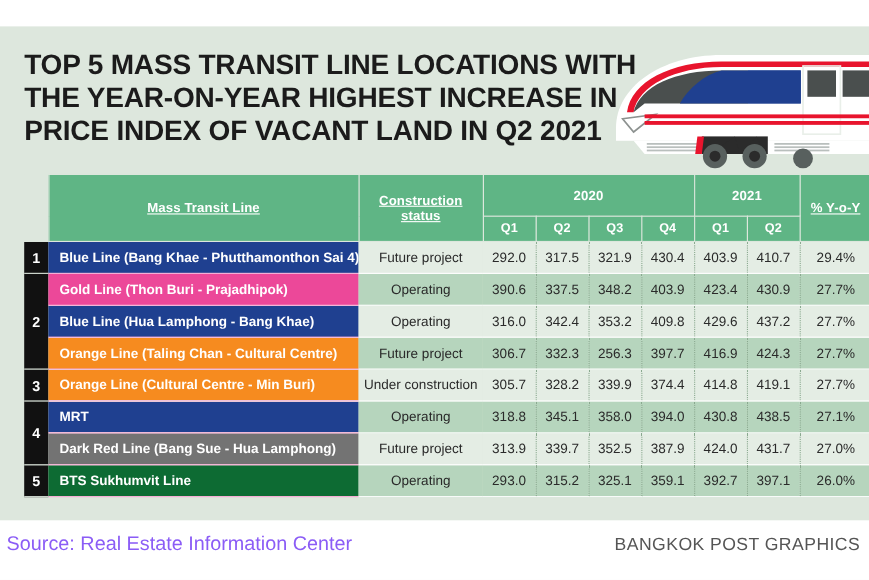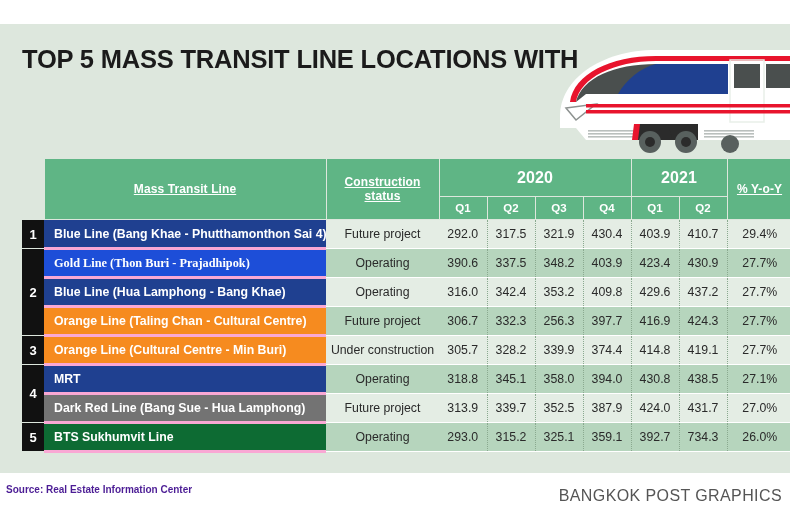--- a/index.html
+++ b/index.html
@@ -62,21 +62,21 @@
   
   .hd {
     background: #5fb585;
     color: #ffffff;
     font-weight: bold;
     text-align: center;
     font-size: 12px;
     letter-spacing: 0.1px;
     border: 1px solid #dde7dd;
   }
-  .hd-main { font-size: 16px; height: 38px; }
+  .hd-main { font-size: 12px; height: 38px; }
   .hd-sub  { font-size: 11.5px; height: 23px; margin-left: 12px; }
   .hd-tall { height: 61px; text-decoration: underline; }
   .hd-blank { background: #dde7dd; border: none; }
 
   
   .rank {
     background: #111111;
     color: #ffffff;
     font-weight: bold;
     font-size: 13px;
@@ -87,62 +87,63 @@
 
   
   .line-cell {
     height: 29px;
     color: #ffffff;
     font-weight: bold;
     font-size: 12.3px;
     padding-left: 10px !important;
     white-space: nowrap;
     border-top: 1px solid #dde7dd;
-    border-bottom: 3px solid #f9a8d4;
+    border-bottom: 1px solid #f9a8d4;
     overflow: hidden;
   }
   
   .cell {
     height: 29px;
     text-align: center;
     font-size: 12.3px;
     color: #2a2a2a;
     border-top: 1px solid #ffffff;
     border-bottom: 1px solid #ffffff;
   }
   .band-a { background: #e4ede4; }
   .band-b { background: #b6d5bd; }
   .numcell { border-right: 1px dotted #8aa98f; }
   .pctcell { border-right: none; }
 
   
   .source {
     position: absolute;
     left: 6px; top: 484px;
-    font-size: 10px;
-    color: #4c1d95;
-    font-weight: bold;
+    font-size: 18px;
+    color: #8b5cf6;
   }
   .credit {
     position: absolute;
     right: 8px; top: 487px;
     font-size: 16px;
     letter-spacing: 0.4px;
     color: #555555;
   }
 </style>
 </head>
 <body>
 
 <div id="infographic">
 
   <div class="panel"></div>
 
   <div class="title">
     <span class="ln">TOP 5 MASS TRANSIT LINE LOCATIONS WITH</span>
+    <span class="ln">THE YEAR-ON-YEAR HIGHEST INCREASE IN</span>
+    <span class="ln">PRICE INDEX OF VACANT LAND IN Q2 2021</span>
   </div>
 
   <svg class="train" viewBox="0 0 240 130">
 
     <path d="M8 88 C8 52 48 22 104 22 L240 22 L240 100 L8 100 Z" fill="#ffffff"></path>
 
     <path d="M18 74 C22 46 58 28 104 28 L240 28 L240 33 L104 33 C62 33 28 50 24 74 Z" fill="#e8142d"></path>
 
     <path d="M24 74 C30 50 62 36 104 36 L128 36 L128 66 L34 66 Z" fill="#4a4f4e"></path>
 
@@ -219,21 +220,21 @@
           <td class="cell numcell band-a">292.0</td>
           <td class="cell numcell band-a">317.5</td>
           <td class="cell numcell band-a">321.9</td>
           <td class="cell numcell band-a">430.4</td>
           <td class="cell numcell band-a">403.9</td>
           <td class="cell numcell band-a">410.7</td>
           <td class="cell pctcell band-a">29.4%</td>
         </tr>
         <tr>
           <td class="rank" rowspan="3">2</td>
-          <td class="line-cell" style="background: #1d4ed8; font-family: Liberation Serif, serif;">Gold Line (Thon Buri - Prajadhipok)</td>
+          <td class="line-cell" style="background: #ec4899;">Gold Line (Thon Buri - Prajadhipok)</td>
           <td class="cell band-b">Operating</td>
           <td class="cell numcell band-b">390.6</td>
           <td class="cell numcell band-b">337.5</td>
           <td class="cell numcell band-b">348.2</td>
           <td class="cell numcell band-b">403.9</td>
           <td class="cell numcell band-b">423.4</td>
           <td class="cell numcell band-b">430.9</td>
           <td class="cell pctcell band-b">27.7%</td>
         </tr>
         <tr>
@@ -295,21 +296,21 @@
         </tr>
         <tr>
           <td class="rank" rowspan="1">5</td>
           <td class="line-cell" style="background: rgb(13, 107, 51);">BTS Sukhumvit Line</td>
           <td class="cell band-b">Operating</td>
           <td class="cell numcell band-b">293.0</td>
           <td class="cell numcell band-b">315.2</td>
           <td class="cell numcell band-b">325.1</td>
           <td class="cell numcell band-b">359.1</td>
           <td class="cell numcell band-b">392.7</td>
-          <td class="cell numcell band-b">734.3</td>
+          <td class="cell numcell band-b">397.1</td>
           <td class="cell pctcell band-b">26.0%</td>
         </tr>
       </tbody>
   </table>
 
   <div class="source">Source: Real Estate Information Center</div>
   <div class="credit">BANGKOK POST GRAPHICS</div>
 
 </div>
 

